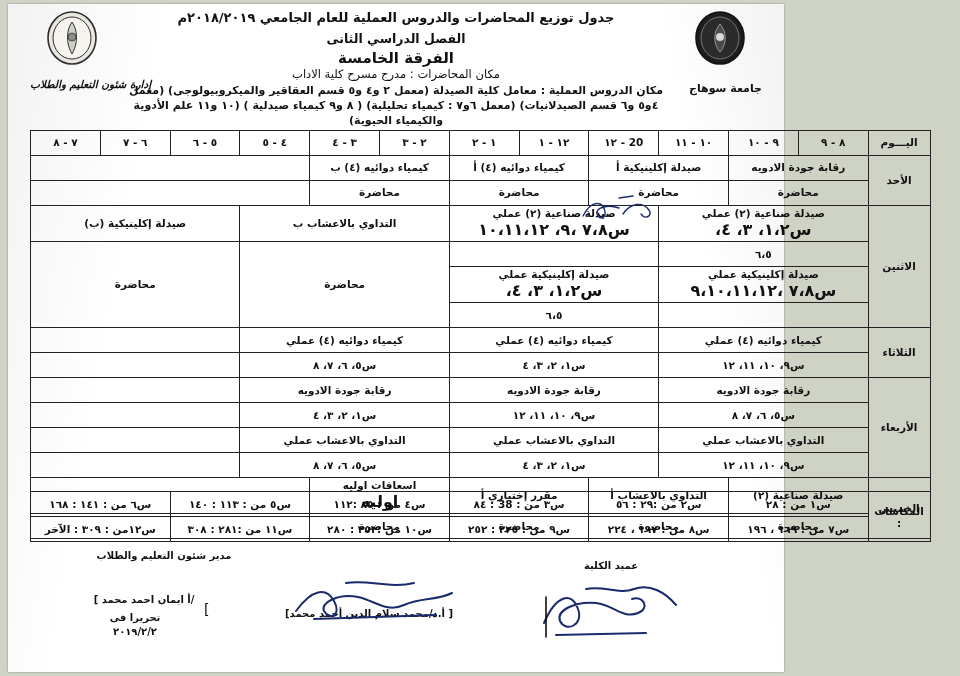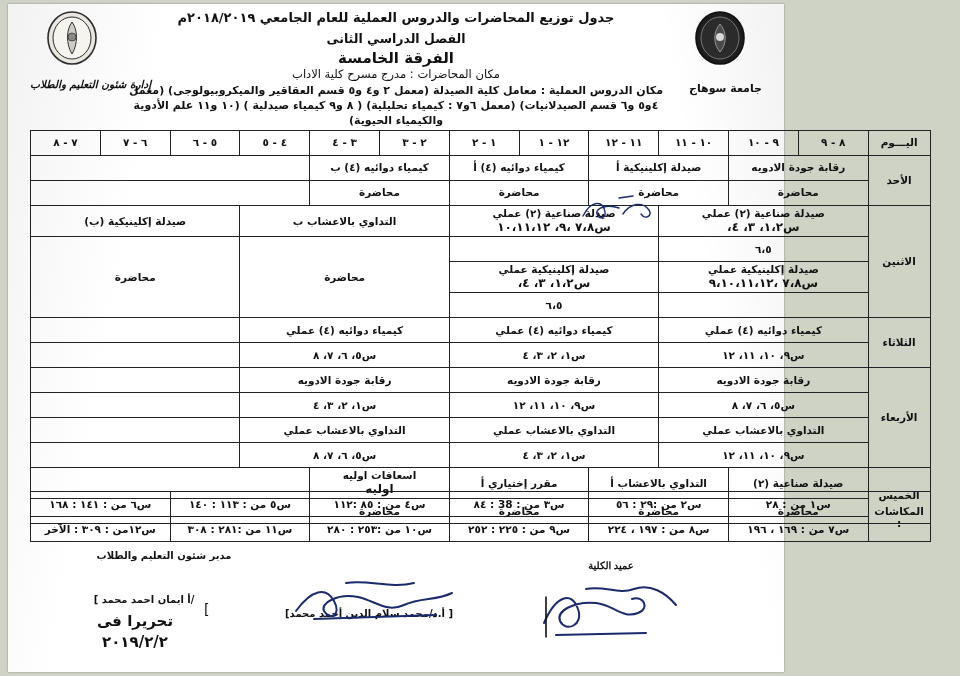--- a/index.html
+++ b/index.html
@@ -63,44 +63,44 @@
     text-align:center;
     vertical-align:middle;
     padding:1px 2px;
     line-height:1.25;
     font-weight:bold;
     height:22px;
   }
   td.daycol{width:62px;font-size:12px;font-weight:bold;}
   td.hcell{height:26px;font-size:11px;}
   td.empty{}
-  .sub{font-weight:bold;font-size:12px;display:block;}
+  .sub{font-weight:bold;font-size:16px;display:block;}
 
   
   table.bottom{
     position:absolute;
     left:22px;
     top:487px;
     width:900px;
     border-collapse:collapse;
     table-layout:fixed;
   }
   table.bottom td{
     border:1px solid #222;
     font-size:10.5px;color:#111;text-align:center;font-weight:bold;
     padding:2px 2px;height:20px;
   }
   td.bl{width:62px;font-size:11.5px;}
 
   .sigs{position:absolute;left:0;right:0;top:545px;height:120px;}
   .sig{position:absolute;text-align:center;font-size:10px;color:#111;font-weight:bold;line-height:1.4;}
-  .sig1{right:78px;top:10px;width:190px;font-family:Liberation Serif, serif;}
+  .sig1{right:78px;top:10px;width:190px;}
   .sig2{right:300px;top:4px;width:200px;}
   .sig3{right:520px;top:0px;width:200px;}
-  .sig4{left:62px;top:62px;width:130px;font-size:15px;text-align:center;}
+  .sig4{left:62px;top:62px;width:130px;font-size:10px;text-align:center;}
   .bracket{position:absolute;left:196px;top:52px;font-size:14px;color:#111;}
 
   .scribble{position:absolute;pointer-events:none;}
   .ink{stroke:#1b2a6b;fill:none;stroke-width:2;stroke-linecap:round;stroke-linejoin:round;}
   .ink2{stroke:#101010;fill:none;stroke-width:1.6;stroke-linecap:round;}
   .inkred{stroke:#1b2a6b;fill:none;stroke-width:1.4;stroke-linecap:round;}
 </style>
 </head>
 <body>
 
@@ -138,21 +138,21 @@
       <col style="width:62px">
       <col span="24" style="width:34.9px">
     </colgroup>
     <tbody>
 
       <tr>
         <td class="daycol" rowspan="1">اليـــوم</td>
         <td class="hcell" colspan="2">٨ - ٩</td>
         <td class="hcell" colspan="2">٩ - ١٠</td>
         <td class="hcell" colspan="2">١٠ - ١١</td>
-        <td class="hcell" colspan="2">١١ - ١٢</td>
+        <td class="hcell" colspan="2">20 - ١٢</td>
         <td class="hcell" colspan="2">١٢ - ١</td>
         <td class="hcell" colspan="2">١ - ٢</td>
         <td class="hcell" colspan="2">٢ - ٣</td>
         <td class="hcell" colspan="2">٣ - ٤</td>
         <td class="hcell" colspan="2">٤ - ٥</td>
         <td class="hcell" colspan="2">٥ - ٦</td>
         <td class="hcell" colspan="2">٦ - ٧</td>
         <td class="hcell" colspan="2">٧ - ٨</td>
       </tr>
 

